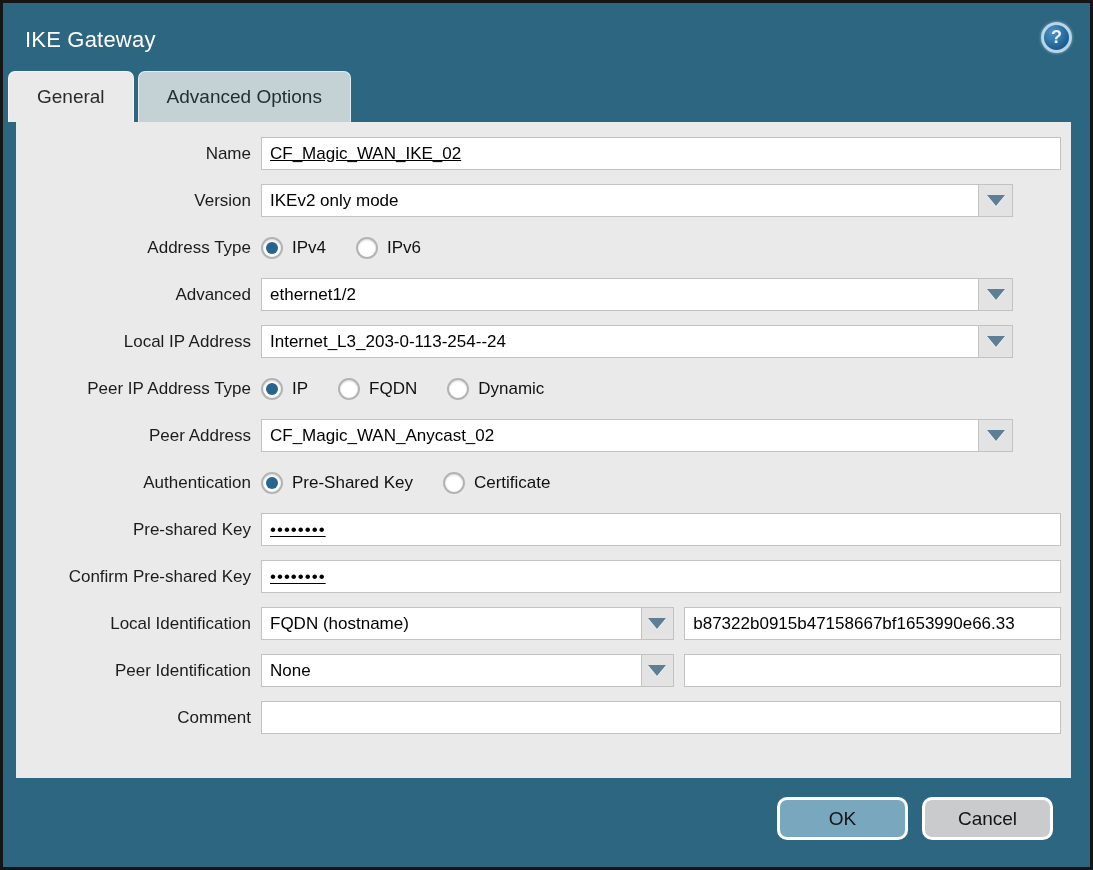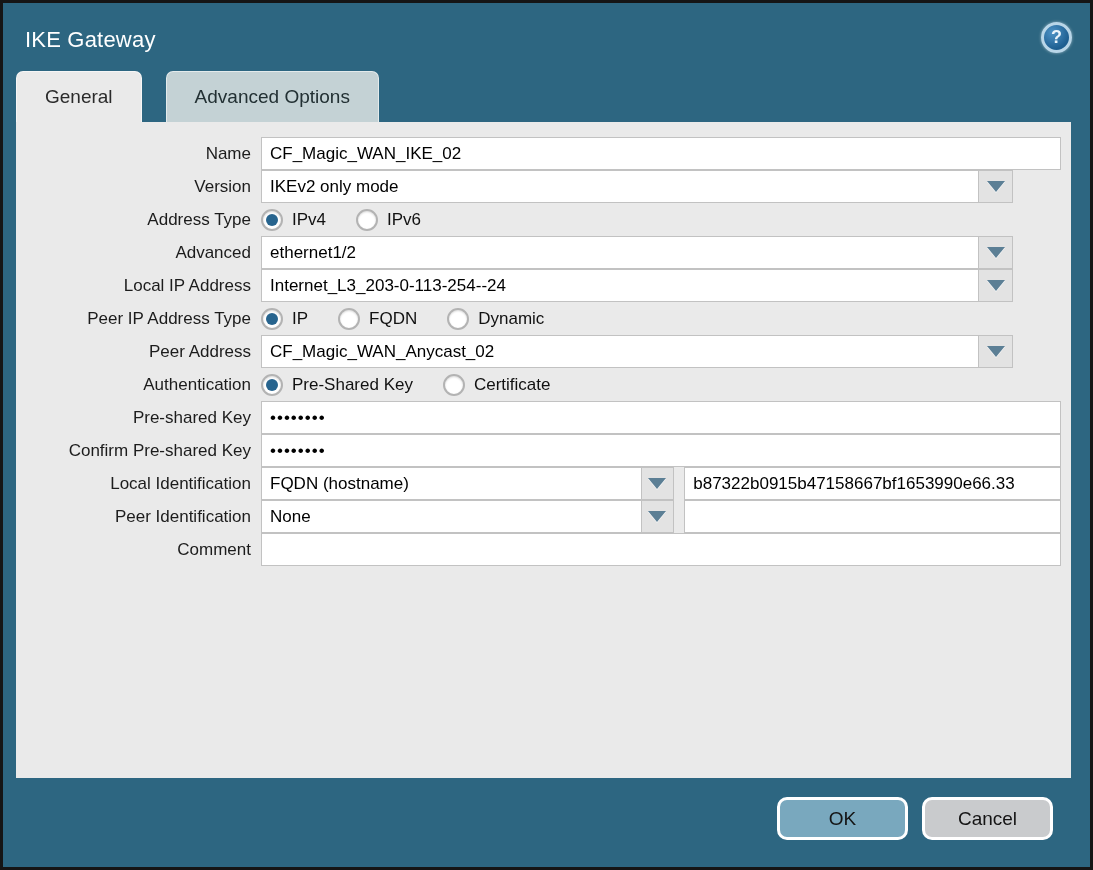--- a/index.html
+++ b/index.html
@@ -24,21 +24,21 @@
     position:absolute; right:18px; top:11px;
     width:31px; height:31px; border-radius:50%;
     background:radial-gradient(circle at 35% 30%, #4e93c6, #1d5e90 70%);
     border:3px solid #b9d6e8;
     box-shadow:0 0 3px rgba(255,255,255,0.5);
     color:#eaf4fb; font-size:18px; font-weight:bold;
     text-align:center; line-height:25px;
     cursor:pointer;
   }
   
-  .tabbar { position:absolute; top:68px; left:13px; height:51px; display:flex;gap:20px; }
+  .tabbar { position:absolute; top:68px; left:5px; height:51px; display:flex; }
   .tab {
     height:51px; padding:0 28px;
     display:flex; align-items:center; justify-content:center;
     font-size:19px; color:#223033;
     border-radius:7px 7px 0 0;
     margin-right:4px;
     cursor:pointer;
     border:1px solid rgba(255,255,255,0.55);
     border-bottom:none;
   }
@@ -46,34 +46,34 @@
   .tab.inactive { background:#c4d2d5; }
   
   .panel {
     position:absolute; top:119px; left:13px;
     width:1055px; height:656px;
     background:#eaeaea;
     padding:15px 0 0 0;
   }
   .row {
     display:flex; align-items:center;
-    height:33px; 
+    height:33px; margin-bottom:14px;
   }
   .lbl {
     width:245px; text-align:right; padding-right:10px;
     font-size:17px; color:#1c1c1c; white-space:nowrap;
   }
   .fields { display:flex; align-items:center; width:800px; }
   input[type="text"] {
     height:33px; border:1px solid #c2c2c2; background:#ffffff;
     font-family:"Liberation Sans", sans-serif;
     font-size:17px; color:#000; padding:0 8px;
     outline:none;
   }
-  .w-full { width:800px; }
+  .w-full { width:800px;text-decoration:underline; }
   .w-dd   { width:718px; }
   .dd-btn {
     width:34px; height:33px; background:#e3e3e3;
     border:1px solid #c2c2c2; border-left:none;
     display:flex; align-items:center; justify-content:center;
     cursor:pointer;
   }
   .dd-arrow {
     width:0; height:0;
     border-left:9px solid transparent;

